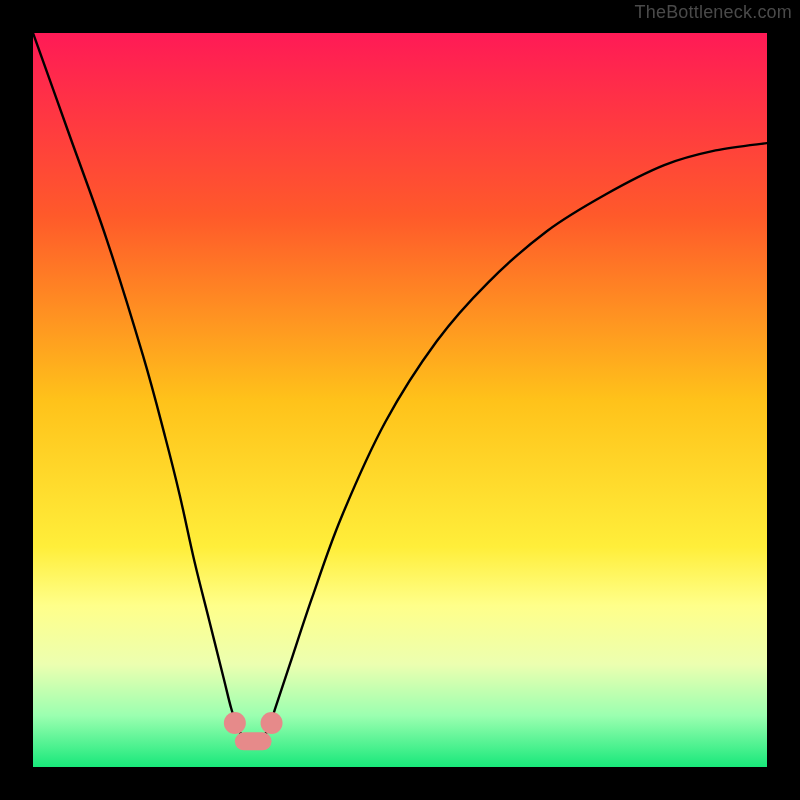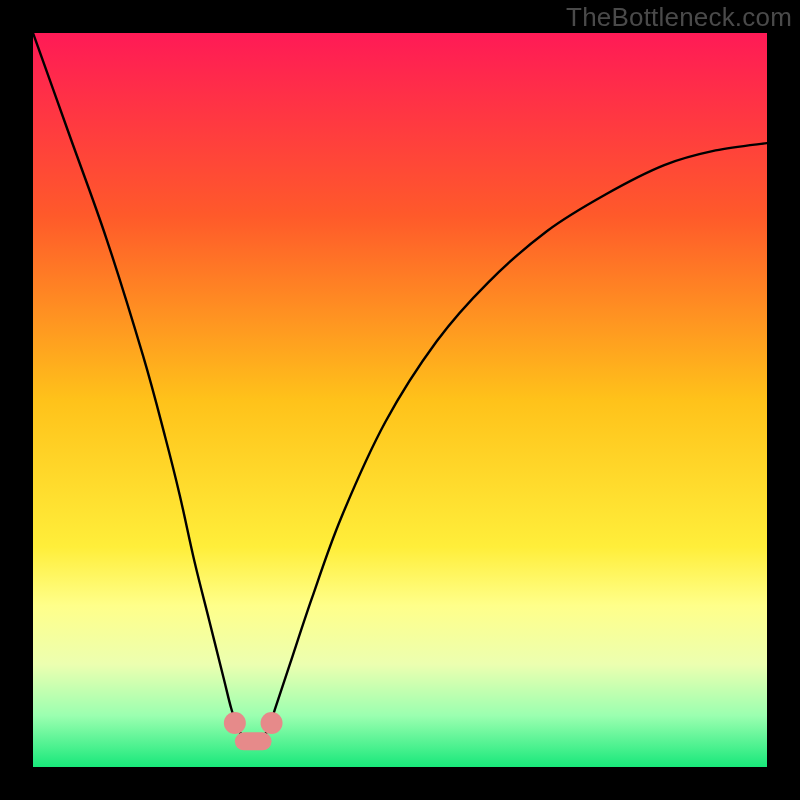--- a/index.html
+++ b/index.html
@@ -9,21 +9,21 @@
     background: #000;
     position: relative;
     font-family: Arial, Helvetica, sans-serif;
     overflow: hidden;
   }
   .watermark {
     position: absolute;
     top: 2px;
     right: 8px;
     color: #4a4a4a;
-    font-size: 26px;
+    font-size: 18px;
     font-weight: 500;
     z-index: 10;
     letter-spacing: 0.2px;
   }
   .plot {
     position: absolute;
     left: 33px;
     top: 33px;
     width: 734px;
     height: 734px;

